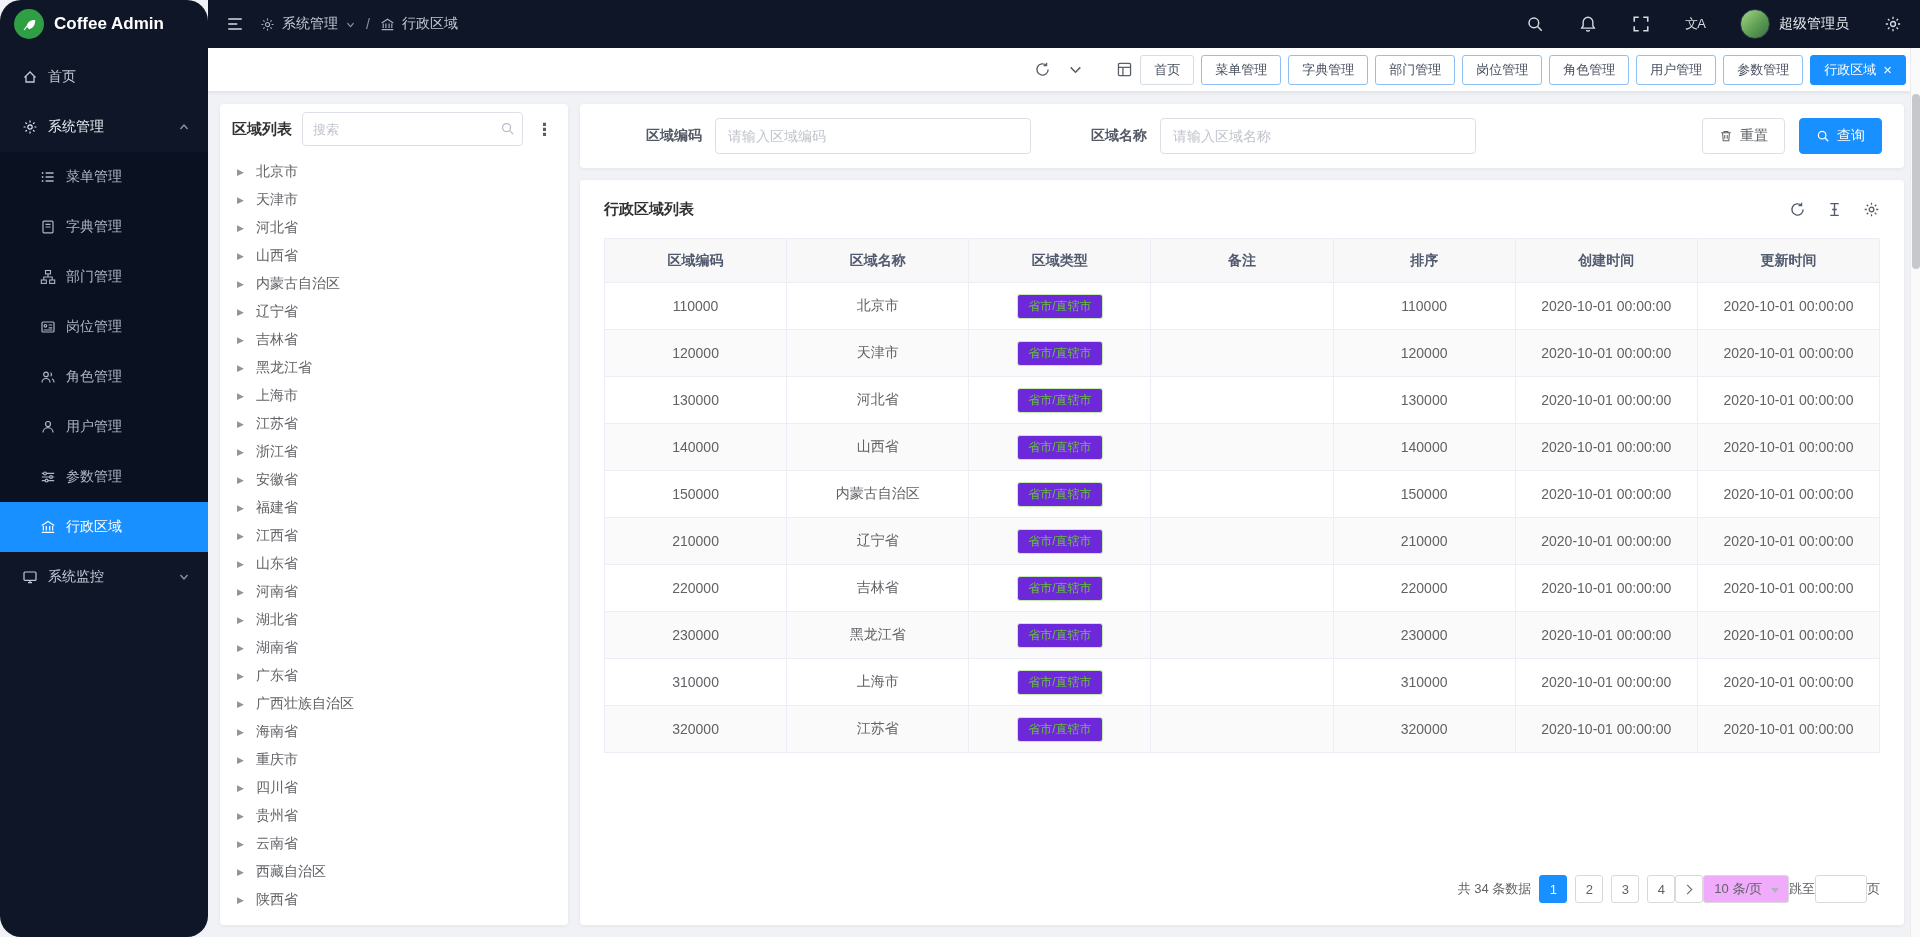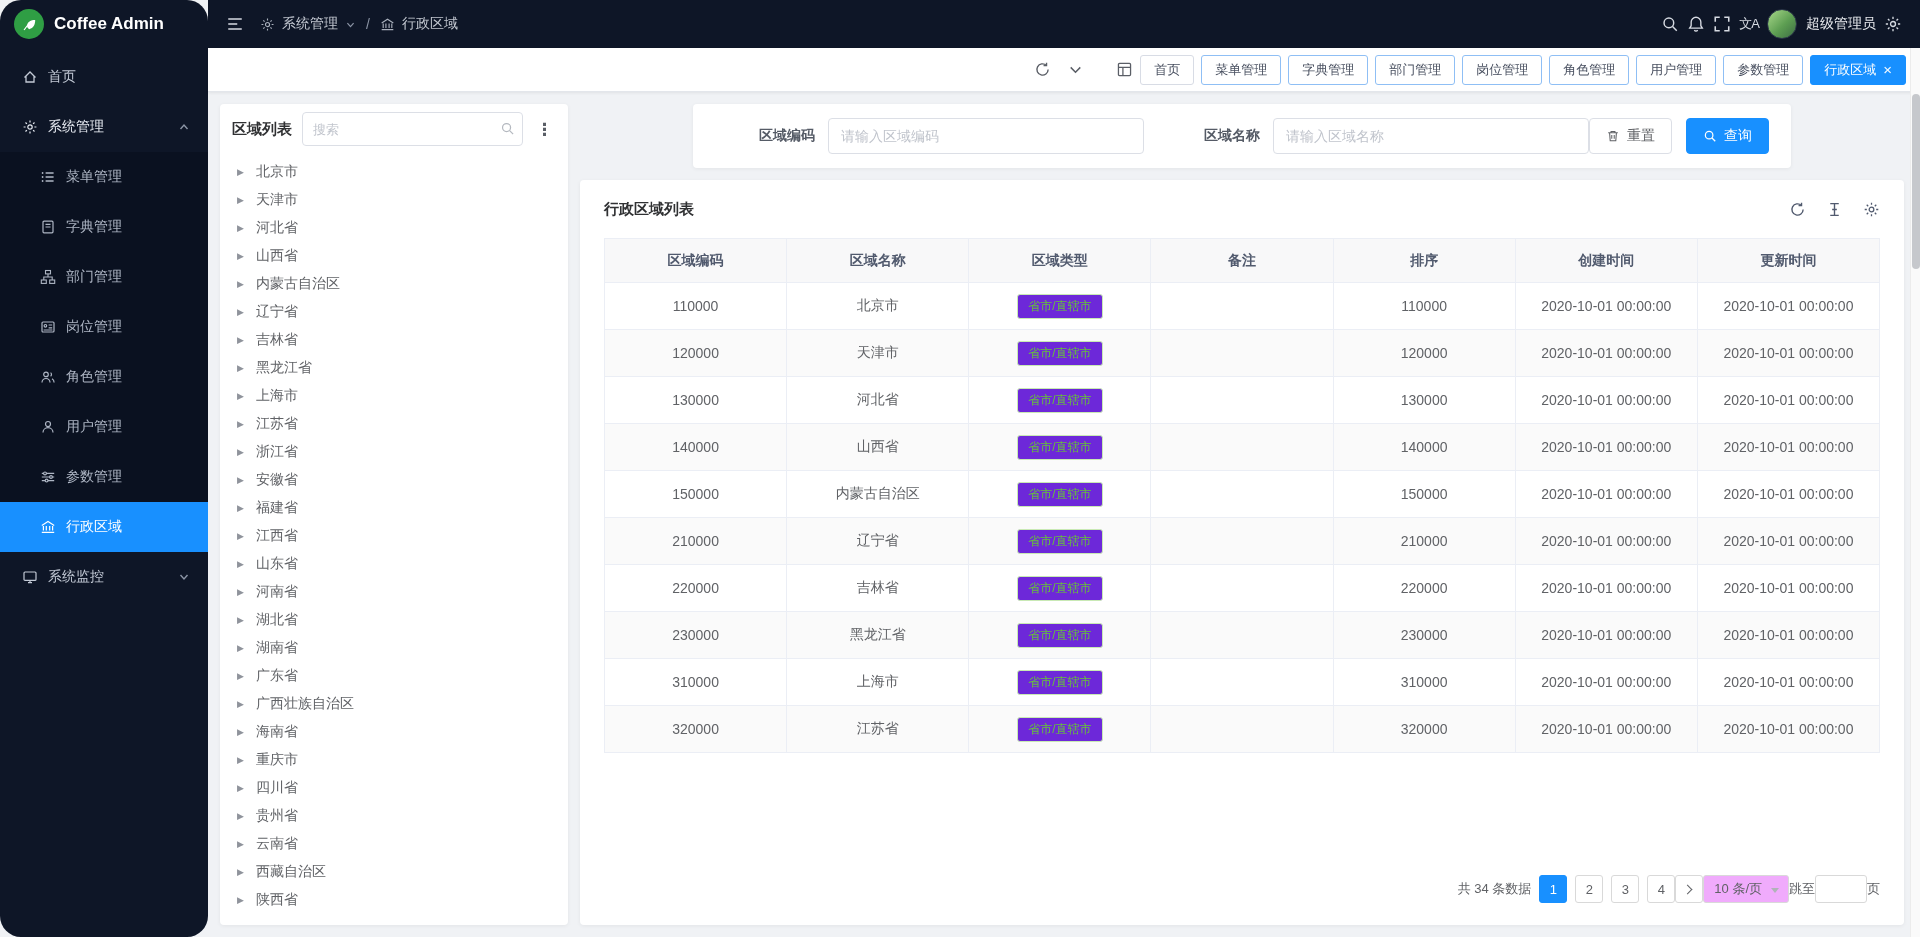--- a/index.html
+++ b/index.html
@@ -26,21 +26,21 @@
   .main { flex:1; display:flex; flex-direction:column; min-width:0; }
   .topbar { height:48px; background:#0e1627; display:flex; align-items:center; padding:0 18px; flex-shrink:0; }
   .tb-icon { width:18px; height:18px; color:#d6dae2; cursor:pointer; display:inline-flex; align-items:center; justify-content:center; }
   .tb-icon svg { width:18px; height:18px; }
   .breadcrumb { display:flex; align-items:center; gap:7px; margin-left:16px; font-size:14px; color:#c2c7d0; }
   .breadcrumb .bc-icon { width:15px; height:15px; color:#aab1bd; display:inline-flex; }
   .breadcrumb .bc-icon svg { width:15px; height:15px; }
   .breadcrumb .sep { color:#8b94a5; margin:0 3px; }
   .bc-caret { width:11px; height:11px; color:#8b94a5; display:inline-flex; }
   .bc-caret svg { width:11px; height:11px; }
-  .topbar-right { margin-left:auto; display:flex; align-items:center; gap:8px; }
+  .topbar-right { margin-left:auto; display:flex; align-items:center; gap:35px; }
   .translate { color:#d6dae2; font-size:13px; letter-spacing:-1px; cursor:pointer; }
   .user-chip { display:flex; align-items:center; gap:9px; cursor:pointer; }
   .avatar { width:30px; height:30px; border-radius:50%; background:linear-gradient(135deg,#a8d88a 0%,#5d9e52 55%,#3c6d44 100%); border:1px solid #2b3648; }
   .username { color:#e8eaee; font-size:14px; white-space:nowrap; }
 
   
   .tabsbar { height:44px; background:#fff; border-bottom:1px solid #e3e6eb; box-shadow:0 1px 3px rgba(0,0,0,.07); display:flex; align-items:center; padding:0 14px; gap:7px; flex-shrink:0; }
   .tab { height:30px; display:inline-flex; align-items:center; padding:0 13px; border:1px solid #8fbff5; border-radius:3px; font-size:13px; color:#495060; background:#fff; cursor:pointer; gap:7px; white-space:nowrap; }
   .tab.plain { border-color:#d8dce5; }
   .tab.active { background:#1890ff; border-color:#1890ff; color:#fff; }
@@ -62,21 +62,21 @@
   .tree-search input { width:100%; height:34px; border:1px solid #dcdfe6; border-radius:4px; padding:0 30px 0 10px; font-size:13px; color:#606266; outline:none; background:#fff; }
   input::placeholder { color:#c0c4cc; }
   .ts-icon { position:absolute; right:8px; top:9px; width:15px; height:15px; color:#b4b8bf; }
   .ts-icon svg { width:15px; height:15px; }
   .more-icon { color:#5a5e66; font-size:17px; cursor:pointer; padding:0 3px; font-weight:bold; }
   .tree-list { flex:1; overflow:hidden; }
   .tree-item { height:28px; display:flex; align-items:center; gap:9px; padding-left:5px; font-size:14px; color:#606266; cursor:pointer; white-space:nowrap; }
   .tree-item .caret { font-size:9px; color:#8f939b; width:10px; flex-shrink:0; }
 
   
-  .right-col { flex:1; display:flex; flex-direction:column; gap:12px; min-width:0;align-items:center; }
+  .right-col { flex:1; display:flex; flex-direction:column; gap:12px; min-width:0; }
   .filter-card { height:64px; display:flex; align-items:center; padding:0 22px 0 24px; flex-shrink:0; }
   .f-item { display:flex; align-items:center; gap:13px; }
   .f-item.first { margin-left:42px; }
   .f-item.second { margin-left:60px; }
   .f-label { font-size:14px; color:#555b66; font-weight:600; white-space:nowrap; }
   .f-input { width:316px; height:36px; border:1px solid #dcdfe6; border-radius:4px; padding:0 12px; font-size:14px; color:#606266; outline:none; }
   .f-actions { margin-left:auto; display:flex; align-items:center; gap:14px; }
   .btn { height:36px; display:inline-flex; align-items:center; gap:7px; padding:0 16px; border-radius:4px; font-size:14px; cursor:pointer; border:1px solid #dcdfe6; background:#fff; color:#606266; }
   .btn .b-icon { width:14px; height:14px; display:inline-flex; }
   .btn .b-icon svg { width:14px; height:14px; }

